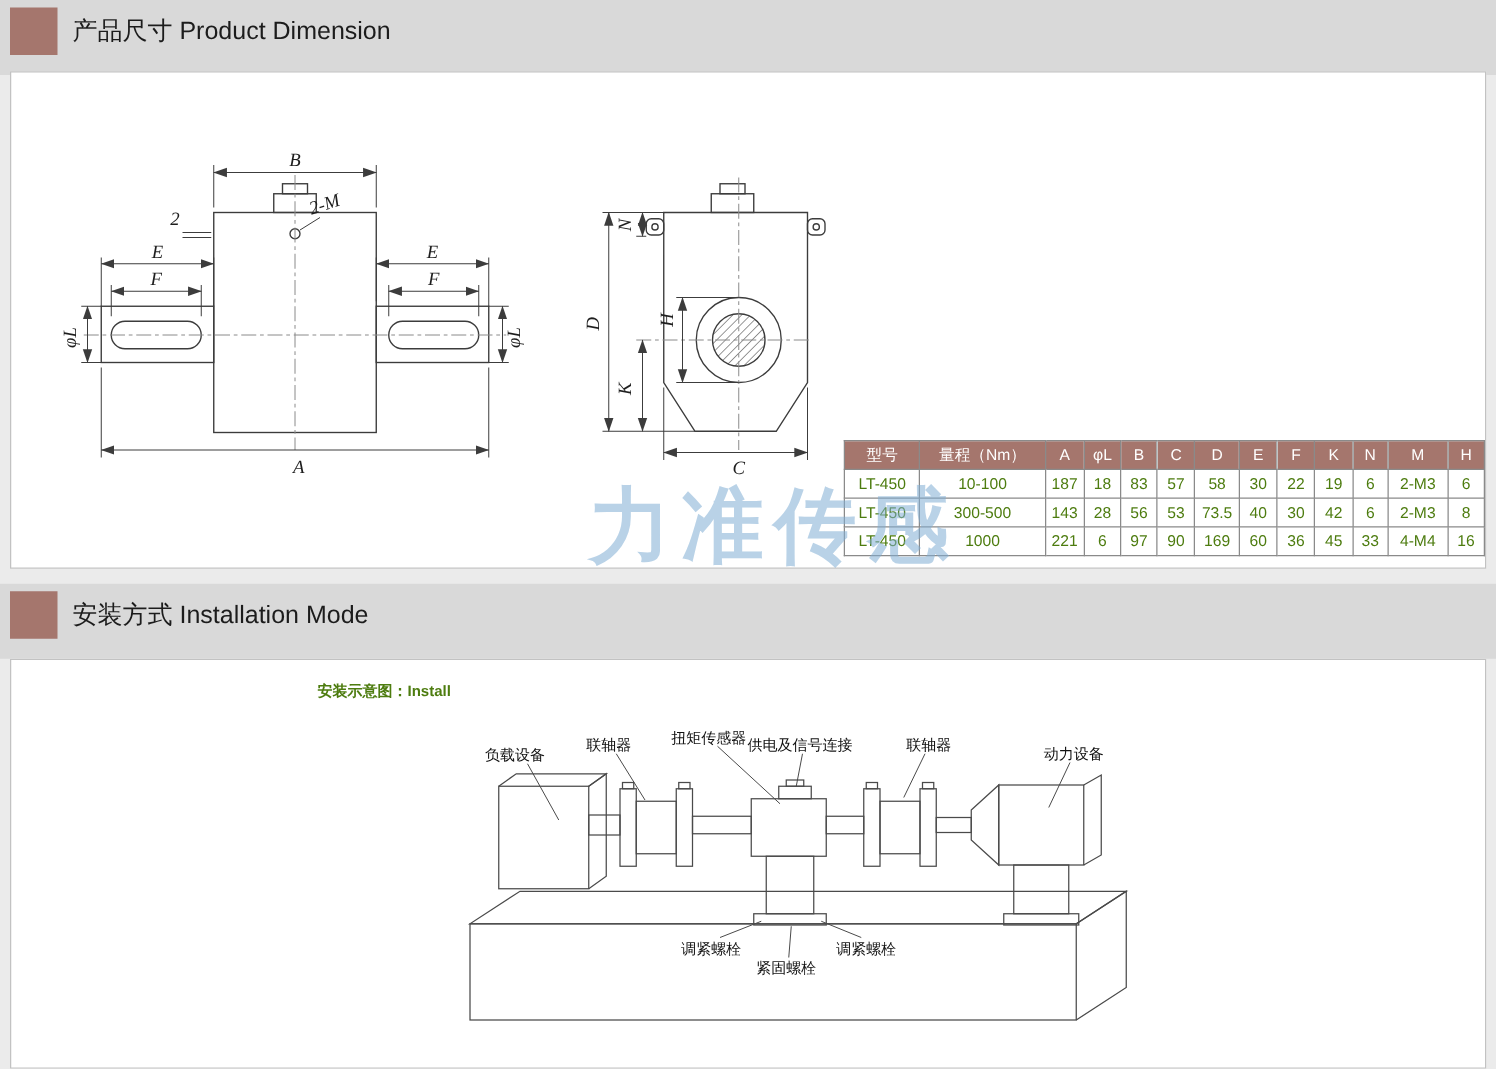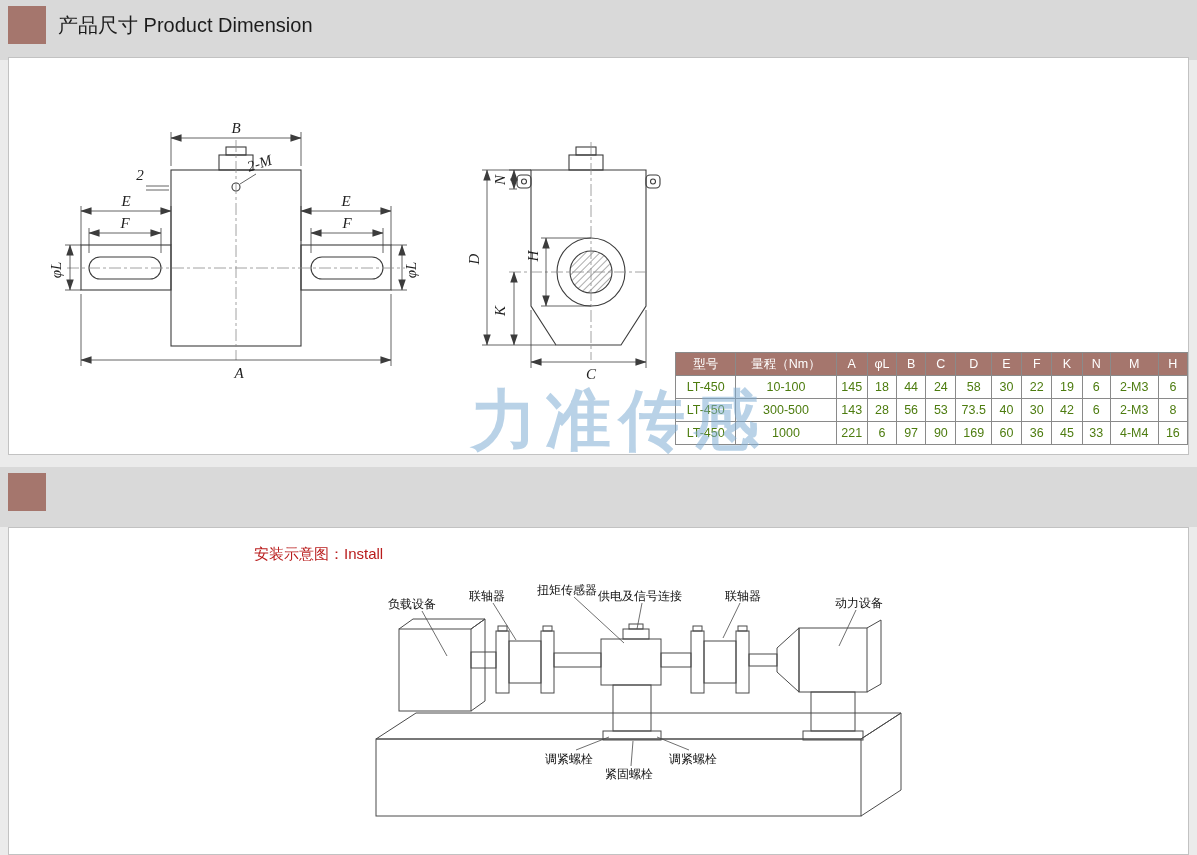--- a/index.html
+++ b/index.html
@@ -30,21 +30,21 @@
                 table-layout:fixed; background:#fff; z-index:4; }
   .spec-table th, .spec-table td { border:1px solid #8a8a8a; font-size:12.5px; text-align:center;
                 height:23px; padding:0 1px; overflow:hidden; white-space:nowrap; }
   .spec-table th { background:#a5766d; color:#ffffff; font-weight:500; }
   .spec-table td { color:#4d7c0f; }
 
   .watermark { position:absolute; left:462px; top:318px; font-size:66px; font-weight:bold;
                color:#80aed4; opacity:0.55; letter-spacing:8px; z-index:6;
                pointer-events:none; white-space:nowrap; }
 
-  .install-caption { position:absolute; left:245px; top:17px; font-size:15px; font-weight:normal; color:#b91c1c; }
+  .install-caption { position:absolute; left:245px; top:17px; font-size:12px; font-weight:bold; color:#4d7c0f; }
 
   
   .iso { stroke:#4a4a4a; fill:none; stroke-width:1; }
   .lead line { stroke:#4a4a4a; stroke-width:0.8; fill:none; }
   .ilbl text { font:12px "Liberation Sans", sans-serif; fill:#111; text-anchor:middle; }
 </style>
 </head>
 <body>
 
 <div class="section-bar" id="bar-product">
@@ -198,24 +198,24 @@
         <th>K</th>
         <th>N</th>
         <th>M</th>
         <th>H</th>
       </tr>
     </thead>
     <tbody>
       <tr>
         <td>LT-450</td>
         <td>10-100</td>
-        <td>145</td>
+        <td>187</td>
         <td>18</td>
-        <td>44</td>
-        <td>24</td>
+        <td>83</td>
+        <td>57</td>
         <td>58</td>
         <td>30</td>
         <td>22</td>
         <td>19</td>
         <td>6</td>
         <td>2-M3</td>
         <td>6</td>
       </tr>
       <tr>
         <td>LT-450</td>
@@ -248,20 +248,21 @@
         <td>16</td>
       </tr>
     </tbody>
   </table>
 
   <div class="watermark">力准传感</div>
 </div>
 
 <div class="section-bar" id="bar-install">
   <div class="accent-square"></div>
+  <div class="section-title">安装方式 Installation Mode</div>
 </div>
 
 <div class="panel" id="panel2">
   <div class="install-caption">安装示意图：Install</div>
 
   <svg width="1179" height="327" viewBox="0 0 1179 327">
 
     <g class="iso">
       <path d="M367,211 H852 L892,185 H407 Z"></path>
       <rect x="367" y="211" width="485" height="77"></rect>

